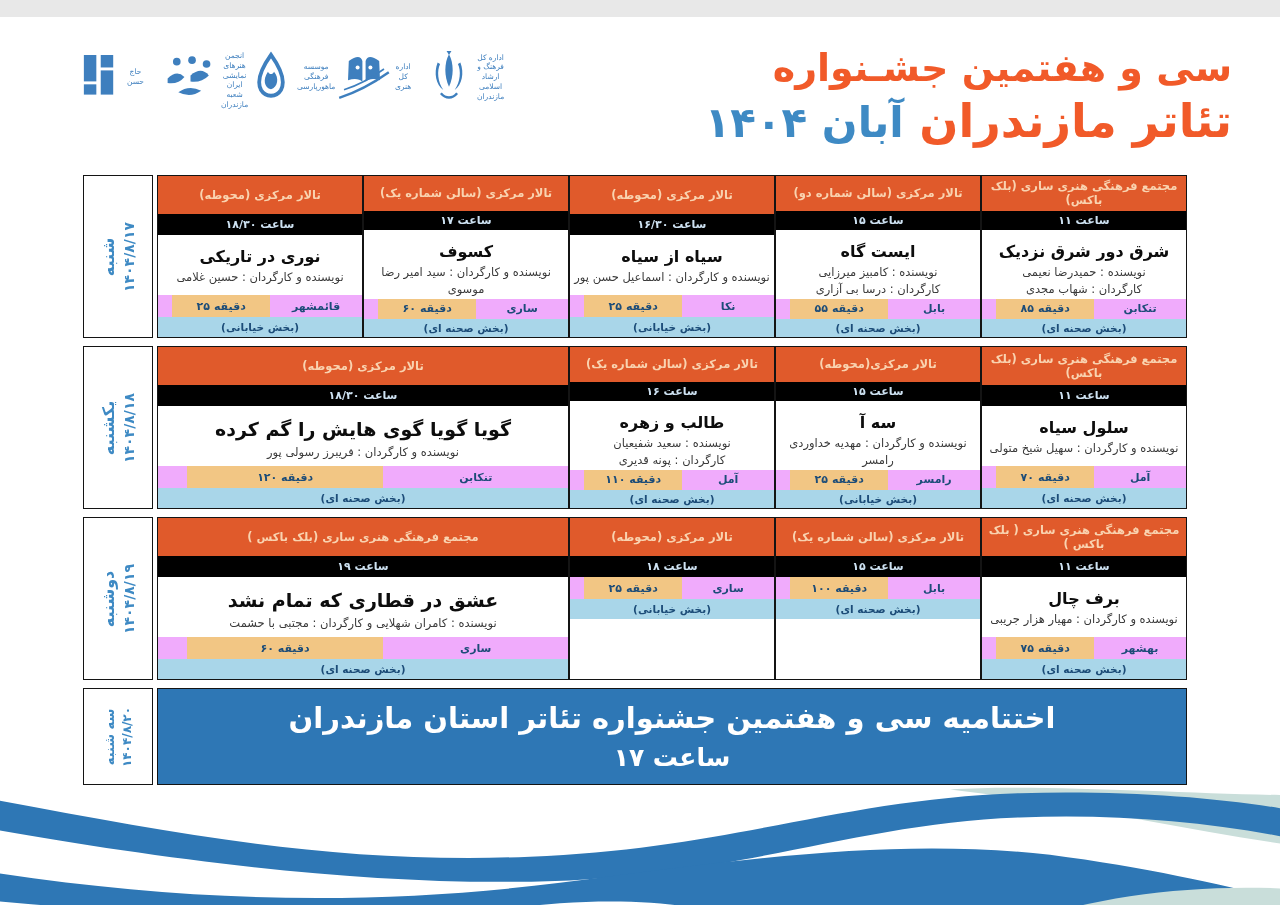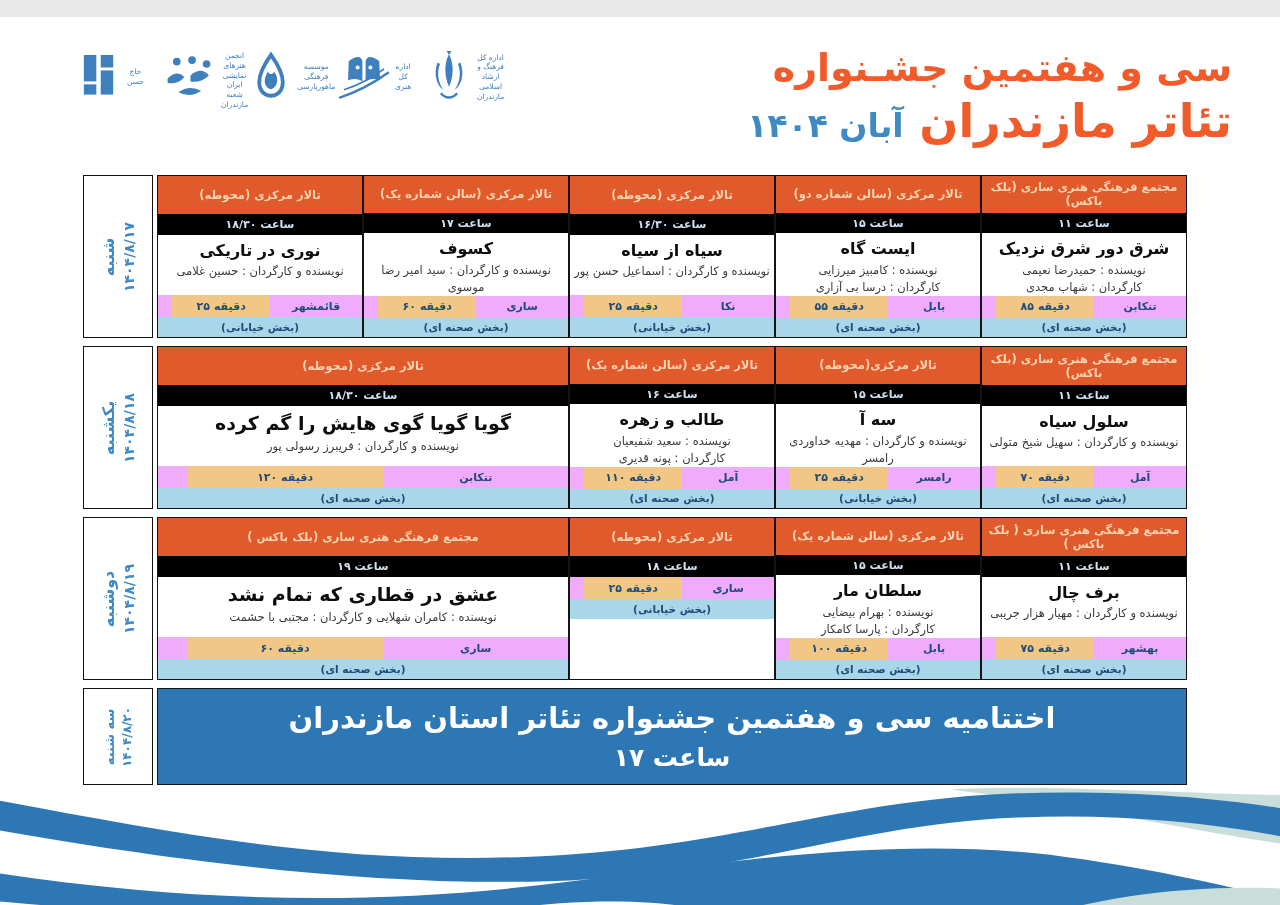--- a/index.html
+++ b/index.html
@@ -4,35 +4,35 @@
 <style>
   * { margin:0; padding:0; box-sizing:border-box; }
   body { background:#e8e8e8; font-family:"DejaVu Sans", sans-serif; }
   .poster { position:relative; width:1280px; height:905px; background:#ffffff; margin:17px auto; overflow:hidden; direction:rtl; }
 
   
   .header-title { position:absolute; top:28px; right:48px; text-align:right; line-height:1.25; }
   .title-l1 { color:#F15A29; font-weight:bold; font-size:38px; letter-spacing:-1px; }
   .title-l2 { font-weight:bold; }
   .title-l2 .main { color:#F15A29; font-size:46px; letter-spacing:-1px; }
-  .title-l2 .sub  { color:#3E8AC4; font-size:33px; margin-right:10px; }
+  .title-l2 .sub  { color:#3E8AC4; font-size:42px; margin-right:10px; }
 
   .logo-strip { position:absolute; top:34px; left:78px; width:420px; display:flex; flex-direction:row-reverse; align-items:flex-start; gap:14px; direction:ltr; }
   .logo { width:74px; display:flex; align-items:center; gap:3px; }
   .logo svg { display:block; }
   .logo .cap { font-size:7.5px; color:#3E7FBE; text-align:center; line-height:1.3; direction:rtl; }
 
   
   .table { position:absolute; right:93px; top:158px; width:1030px; }
   .day-row { display:grid; grid-template-columns:repeat(5,1fr); direction:rtl; margin-bottom:8px; height:163px; }
   .cell { display:flex; flex-direction:column; background:#fff; border:1.5px solid #141414; overflow:hidden; }
   .cell.span2 { grid-column: span 2; }
   .venue { height:38px; background:#E05A2B; color:#F9D3B0; font-weight:bold; font-size:11.5px; display:flex; align-items:center; justify-content:center; text-align:center; padding:0 4px; }
   .time { height:21px; background:#000000; color:#CEE2F2; font-weight:bold; font-size:11px; display:flex; align-items:center; justify-content:center; }
-  .card-body { flex:1; display:flex; flex-direction:column; align-items:center; justify-content:flex-start; padding-top:6px; }
+  .card-body { flex:1; display:flex; flex-direction:column; align-items:center; justify-content:flex-start; padding-top:12px; }
   .show-title { font-weight:bold; font-size:16px; color:#0d0d0d; text-align:center; line-height:1.2; padding:0 4px; }
   .credits { font-size:11.5px; color:#3a3a3a; text-align:center; line-height:1.5; margin-top:3px; white-space:pre-line; padding:0 4px; }
   .band-city { height:22px; background:#f0abfc; display:flex; direction:ltr; align-items:stretch; font-weight:bold; font-size:11px; color:#1C4C78; }
   .band-city .spacer { width:7%; }
   .band-city .duration { width:48%; background:#F2C684; display:flex; align-items:center; justify-content:center; }
   .band-city .city { flex:1; display:flex; align-items:center; justify-content:center; }
   .band-section { height:20px; background:#A9D6E9; color:#1C4C78; font-weight:bold; font-size:10.5px; display:flex; align-items:center; justify-content:center; }
 
   
   .day-box { position:absolute; left:83px; width:70px; background:#fff; border:1.5px solid #141414; display:flex; align-items:center; justify-content:center; }
@@ -275,25 +275,20 @@
         <div class="band-city">
             <span class="spacer"></span>
             <span class="duration">۷۵ دقیقه</span>
             <span class="city">بهشهر</span>
           </div>
         <div class="band-section">(بخش صحنه ای)</div>
       </div>
       <div class="cell">
         <div class="venue">تالار مرکزی (سالن شماره یک)</div>
         <div class="time">ساعت ۱۵</div>
-        <div class="card-body">
-          <div class="show-title">سلطان مار</div>
-          <div class="credits">نویسنده : بهرام بیضایی
-کارگردان : پارسا کامکار</div>
-        </div>
         <div class="band-city">
             <span class="spacer"></span>
             <span class="duration">۱۰۰ دقیقه</span>
             <span class="city">بابل</span>
           </div>
         <div class="band-section">(بخش صحنه ای)</div>
       </div>
       <div class="cell">
         <div class="venue">تالار مرکزی (محوطه)</div>
         <div class="time">ساعت ۱۸</div>

